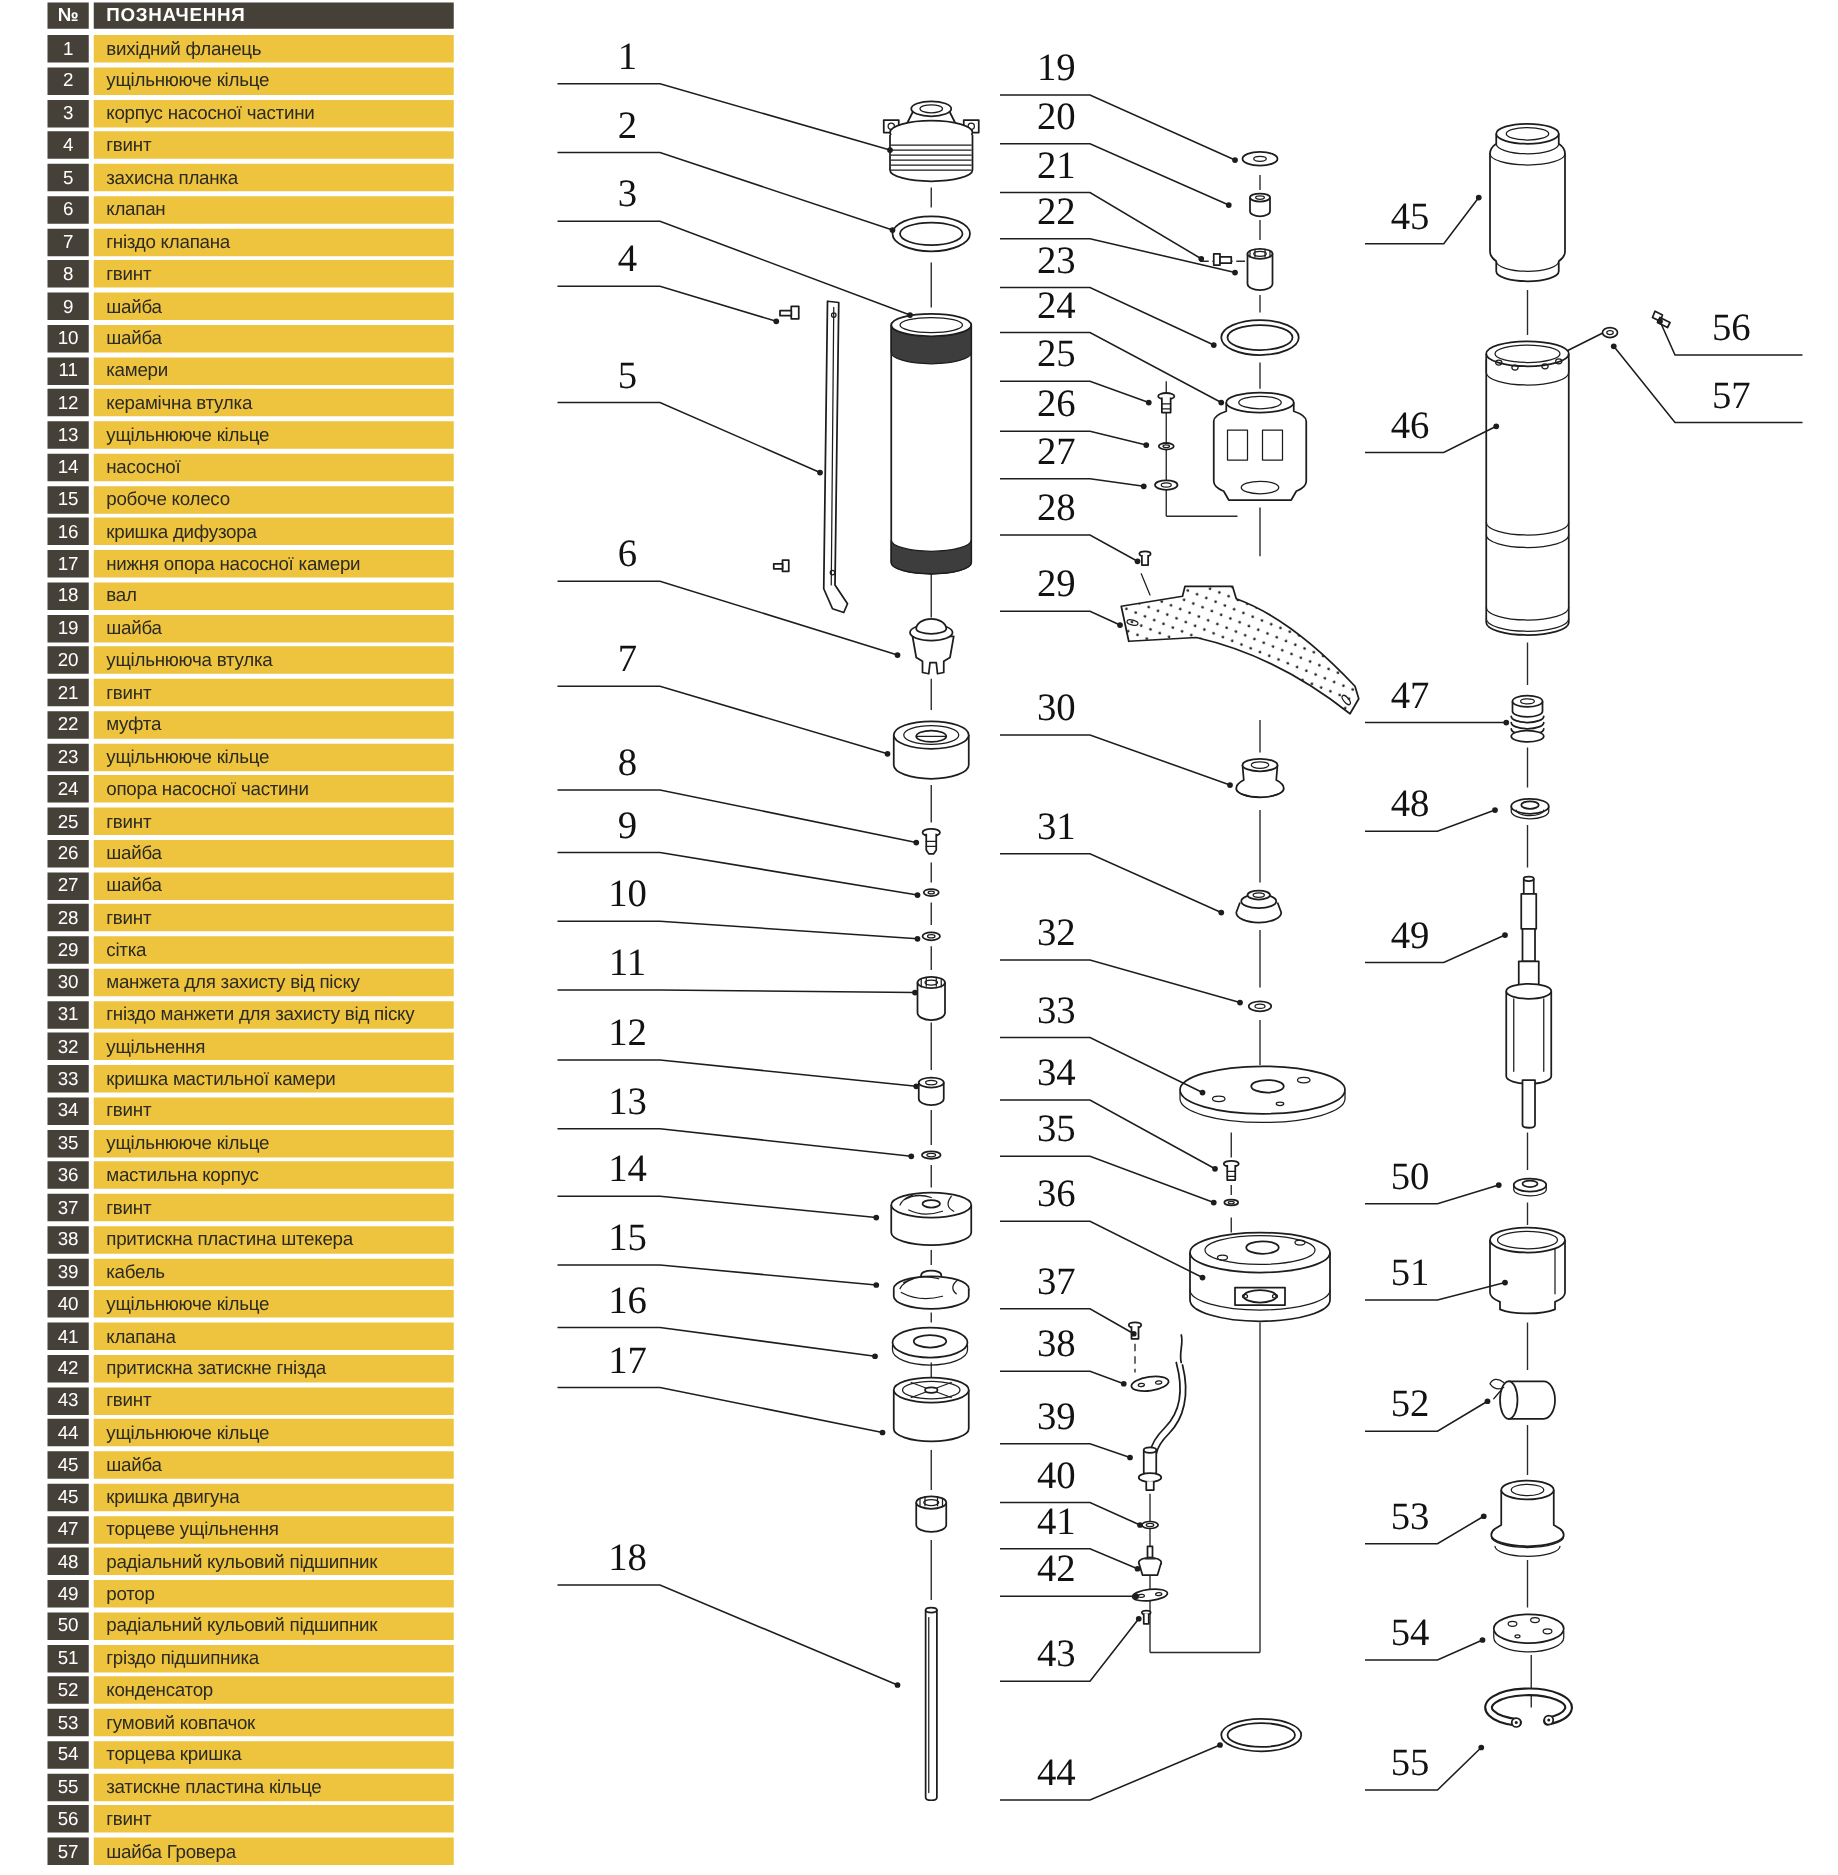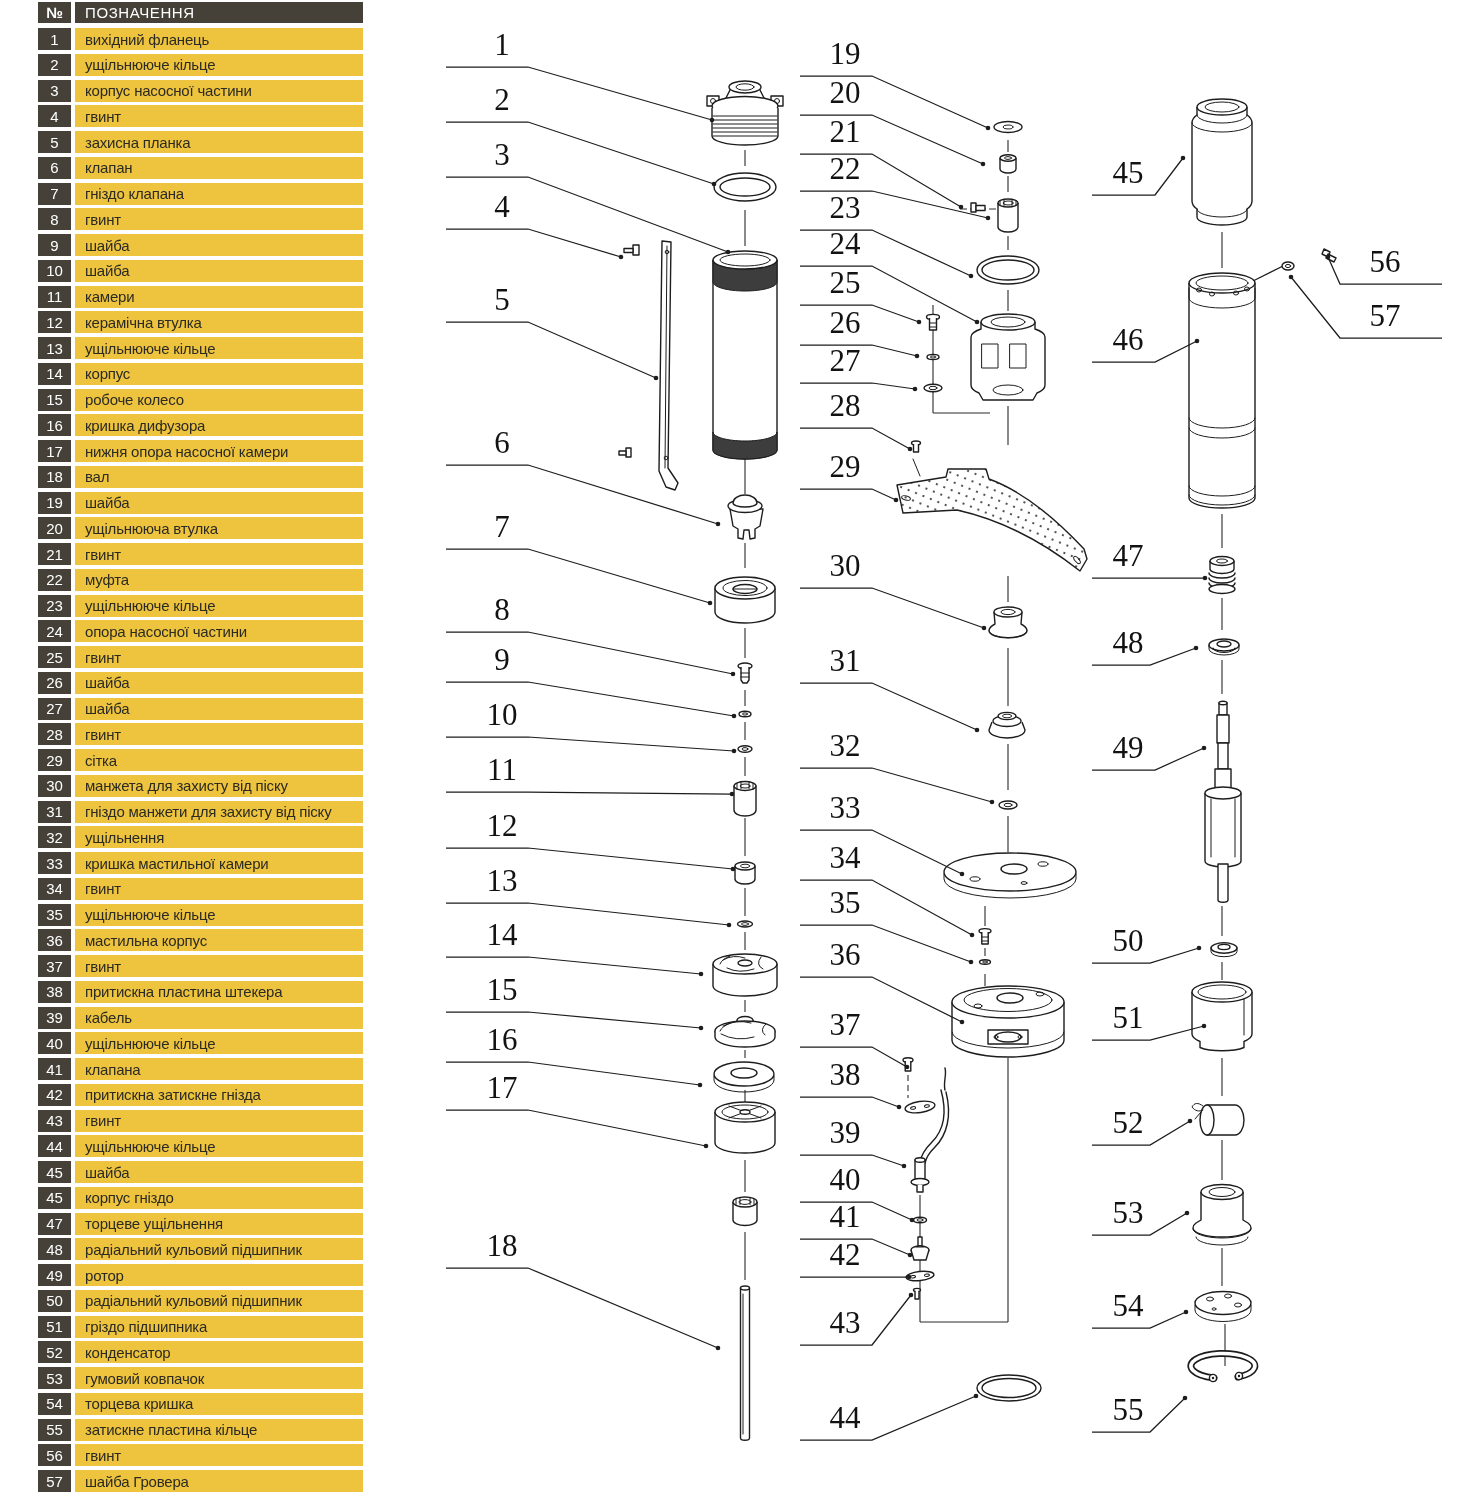--- a/index.html
+++ b/index.html
@@ -9,21 +9,21 @@
   *{margin:0;padding:0;box-sizing:border-box}
   body{font-family:"Liberation Sans",sans-serif;background:#fff}
   .page{position:relative;width:1470px;height:1500px;background:var(--c-bg);overflow:hidden}
   .parts-table{position:absolute;left:38px;top:2px;width:325px}
   .thead,.trow{display:flex;gap:4px}
   .thead{height:21px;margin-bottom:5px}
   .trow{height:22px;margin-bottom:3.75px}
   .hnum,.tnum{width:33px;flex:0 0 33px;background:var(--c-dark);color:var(--c-headtext);
     display:flex;align-items:center;justify-content:center;font-size:15px}
   .hname,.tname{flex:1;display:flex;align-items:center;padding-left:10px;font-size:15px}
-  .hname{background:var(--c-dark);color:var(--c-headtext);font-weight:normal;letter-spacing:.6px}
+  .hname{background:var(--c-dark);color:var(--c-headtext);font-weight:bold;letter-spacing:.6px}
   .hnum{font-weight:bold}
   .tname{background:var(--c-yellow);color:var(--c-nametext);letter-spacing:-.2px;white-space:nowrap;overflow:hidden}
   svg{position:absolute;left:370px;top:0}
   .ln{fill:none;stroke:var(--c-line);stroke-width:1.4;stroke-linecap:round;stroke-linejoin:round}
   .fw{fill:#fff;stroke:var(--c-line);stroke-width:1.4;stroke-linejoin:round}
   .dk{fill:#3d3d3d;stroke:var(--c-line);stroke-width:1}
   .t1{stroke-width:1}
   .cl{fill:none;stroke:#2b2b2b;stroke-width:1.1}
   .ld{fill:none;stroke:var(--c-line);stroke-width:1.25}
   .dot{fill:var(--c-line)}
@@ -87,21 +87,21 @@
         <div class="trow">
           <div class="tnum">12</div>
           <div class="tname">керамічна втулка</div>
         </div>
         <div class="trow">
           <div class="tnum">13</div>
           <div class="tname">ущільнююче кільце</div>
         </div>
         <div class="trow">
           <div class="tnum">14</div>
-          <div class="tname">корпус</div>
+          <div class="tname">насосної</div>
         </div>
         <div class="trow">
           <div class="tnum">15</div>
           <div class="tname">робоче колесо</div>
         </div>
         <div class="trow">
           <div class="tnum">16</div>
           <div class="tname">кришка дифузора</div>
         </div>
         <div class="trow">
@@ -215,21 +215,21 @@
         <div class="trow">
           <div class="tnum">44</div>
           <div class="tname">ущільнююче кільце</div>
         </div>
         <div class="trow">
           <div class="tnum">45</div>
           <div class="tname">шайба</div>
         </div>
         <div class="trow">
           <div class="tnum">45</div>
-          <div class="tname">корпус гніздо</div>
+          <div class="tname">кришка двигуна</div>
         </div>
         <div class="trow">
           <div class="tnum">47</div>
           <div class="tname">торцеве ущільнення</div>
         </div>
         <div class="trow">
           <div class="tnum">48</div>
           <div class="tname">радіальний кульовий підшипник</div>
         </div>
         <div class="trow">

